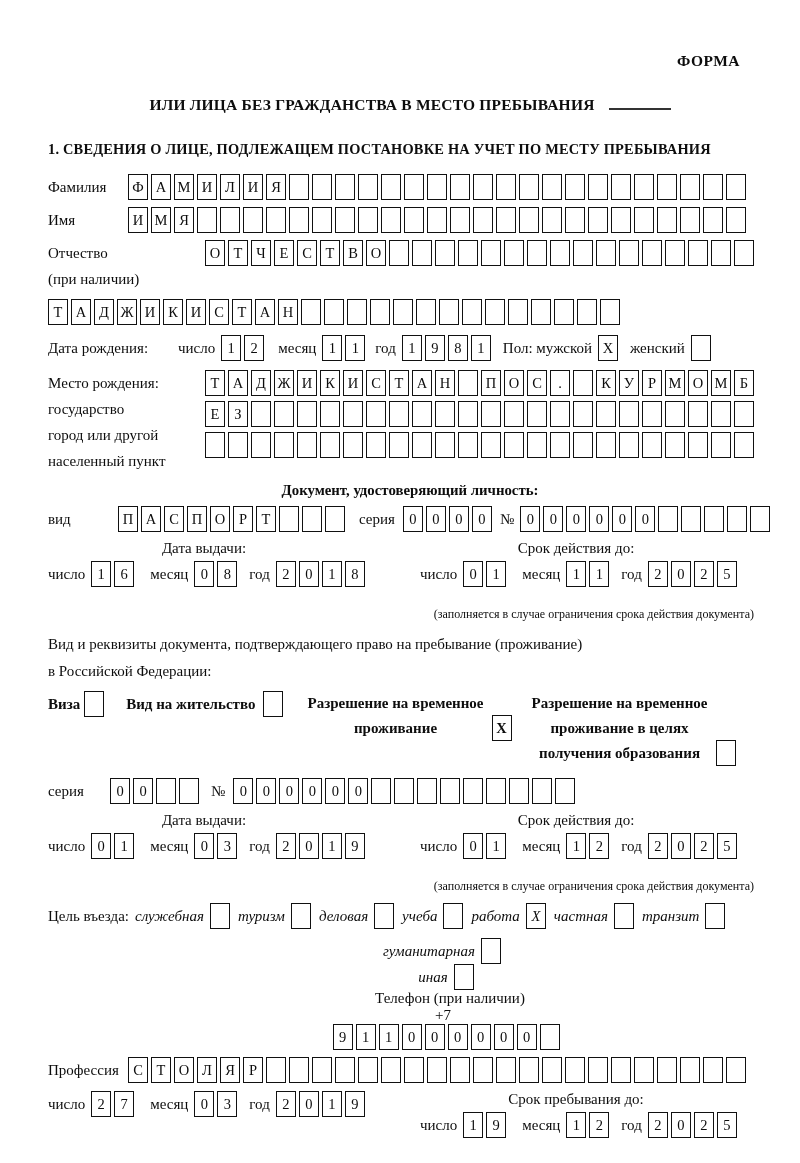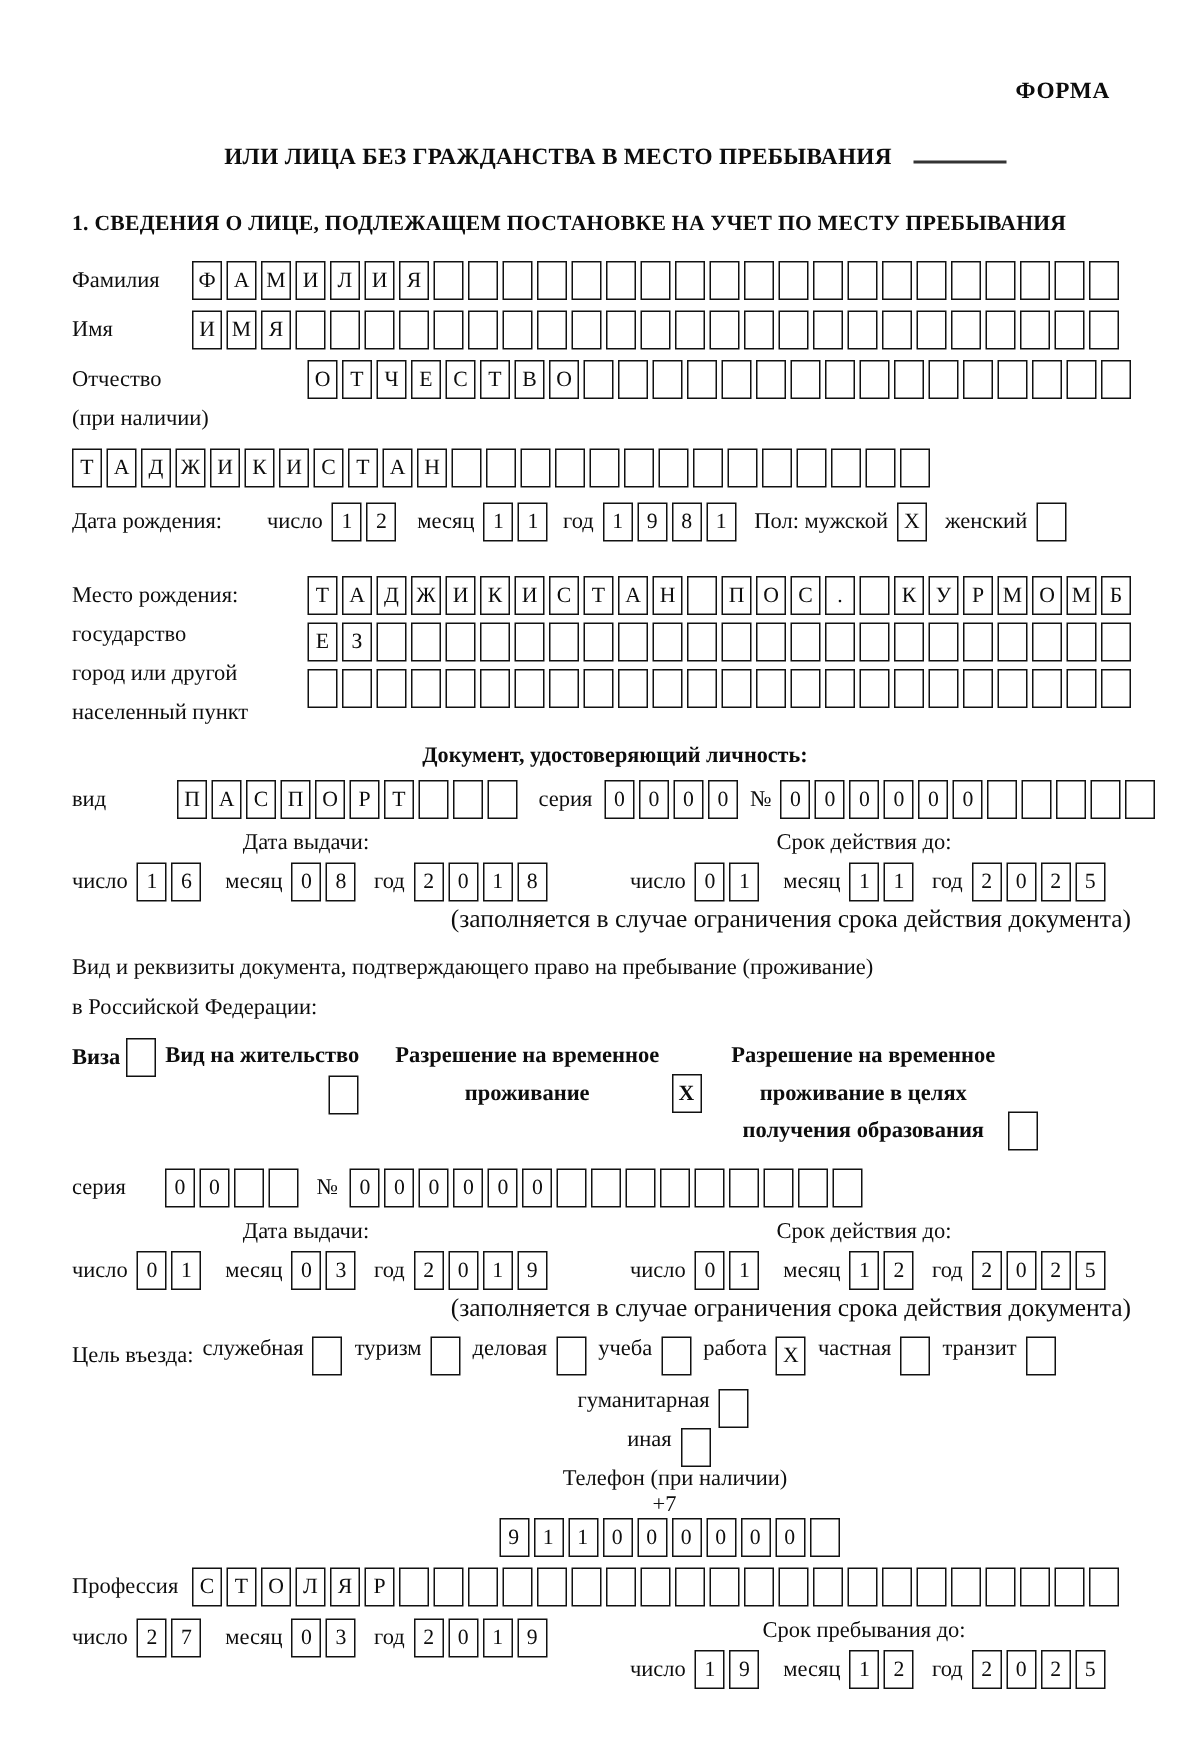--- a/index.html
+++ b/index.html
@@ -41,35 +41,35 @@
 
   
   .dg{display:inline-flex;align-items:center;}
   .dg .dlbl{margin:0 6px 0 0;}
   .twocol{display:flex;margin-top:8px;}
   .col1{width:372px;flex:none;}
   .col2{flex:1;}
   .dhead{text-align:center;margin-bottom:4px;}
   .col1 .dhead{padding-right:60px;}
   .col2 .dhead{padding-right:40px;}
-  .note{font-size:17px;text-align:right;padding-right:18px;margin-top:2px;}
+  .note{font-size:12px;text-align:right;padding-right:18px;margin-top:20px;}
 
   .center-bold{font-weight:bold;text-align:center;margin-top:8px;font-size:14.8px;}
   .para{margin-top:9px;line-height:27px;}
 
   
   .opts{display:flex;align-items:flex-start;margin-top:6px;}
   .opt{display:inline-flex;align-items:flex-end;font-weight:bold;}
   .opt .olbl{line-height:25px;}
   .opt .multi{text-align:center;}
   .opt .cell{margin-left:8px;}
 
   
   .pline{display:flex;align-items:center;margin-top:9px;flex-wrap:nowrap;}
-  .pitem{display:inline-flex;align-items:flex-start;margin-right:8px;}
+  .pitem{display:inline-flex;align-items:center;margin-right:8px;font-style:italic;}
   .pitem .cell{margin-left:6px;}
   .indent82{margin-left:72px;flex-direction:column;}
   .phone-lbl{margin:0 10px 0 18px;}
   .plus{margin-right:6px;}
 </style>
 </head>
 <body>
 
 <div class="page">
 
@@ -234,21 +234,21 @@
           <span class="cell">8</span>
           <span class="cell">1</span>
         </span>
     </span>
     <span style="margin-left:12px;">Пол: мужской</span>
     <span class="cell cb">X</span>
     <span style="margin-left:6px;">женский</span>
     <span class="cell cb"></span>
   </div>
 
-  <div class="row top" style="margin-top:23px;justify-content:space-between;">
+  <div class="row top" style="margin-top:9px;justify-content:space-between;">
     <span class="lbl w157">
       <div>Место рождения:</div>
       <div>государство</div>
       <div>город или другой</div>
       <div>населенный пункт</div>
     </span>
     <span>
       <div class="cells mb">
           <span class="cell">Т</span>
           <span class="cell">А</span>
@@ -432,21 +432,21 @@
   <div class="para">
     <div>Вид и реквизиты документа, подтверждающего право на пребывание (проживание)</div>
     <div>в Российской Федерации:</div>
   </div>
 
   <div class="opts">
     <span class="opt">
       <span class="olbl">Виза</span>
       <span class="cell" style="margin-left:4px;"></span>
     </span>
-    <span class="opt" style="margin-left:6px;flex-direction:column;">
+    <span class="opt" style="margin-left:22px;">
       <span class="olbl">Вид на жительство</span>
       <span class="cell"></span>
     </span>
     <span class="opt" style="margin-left:24px;">
       <span class="olbl multi">
         <div>Разрешение на временное</div>
         <div>проживание</div>
       </span>
       <span class="cell">X</span>
     </span>

